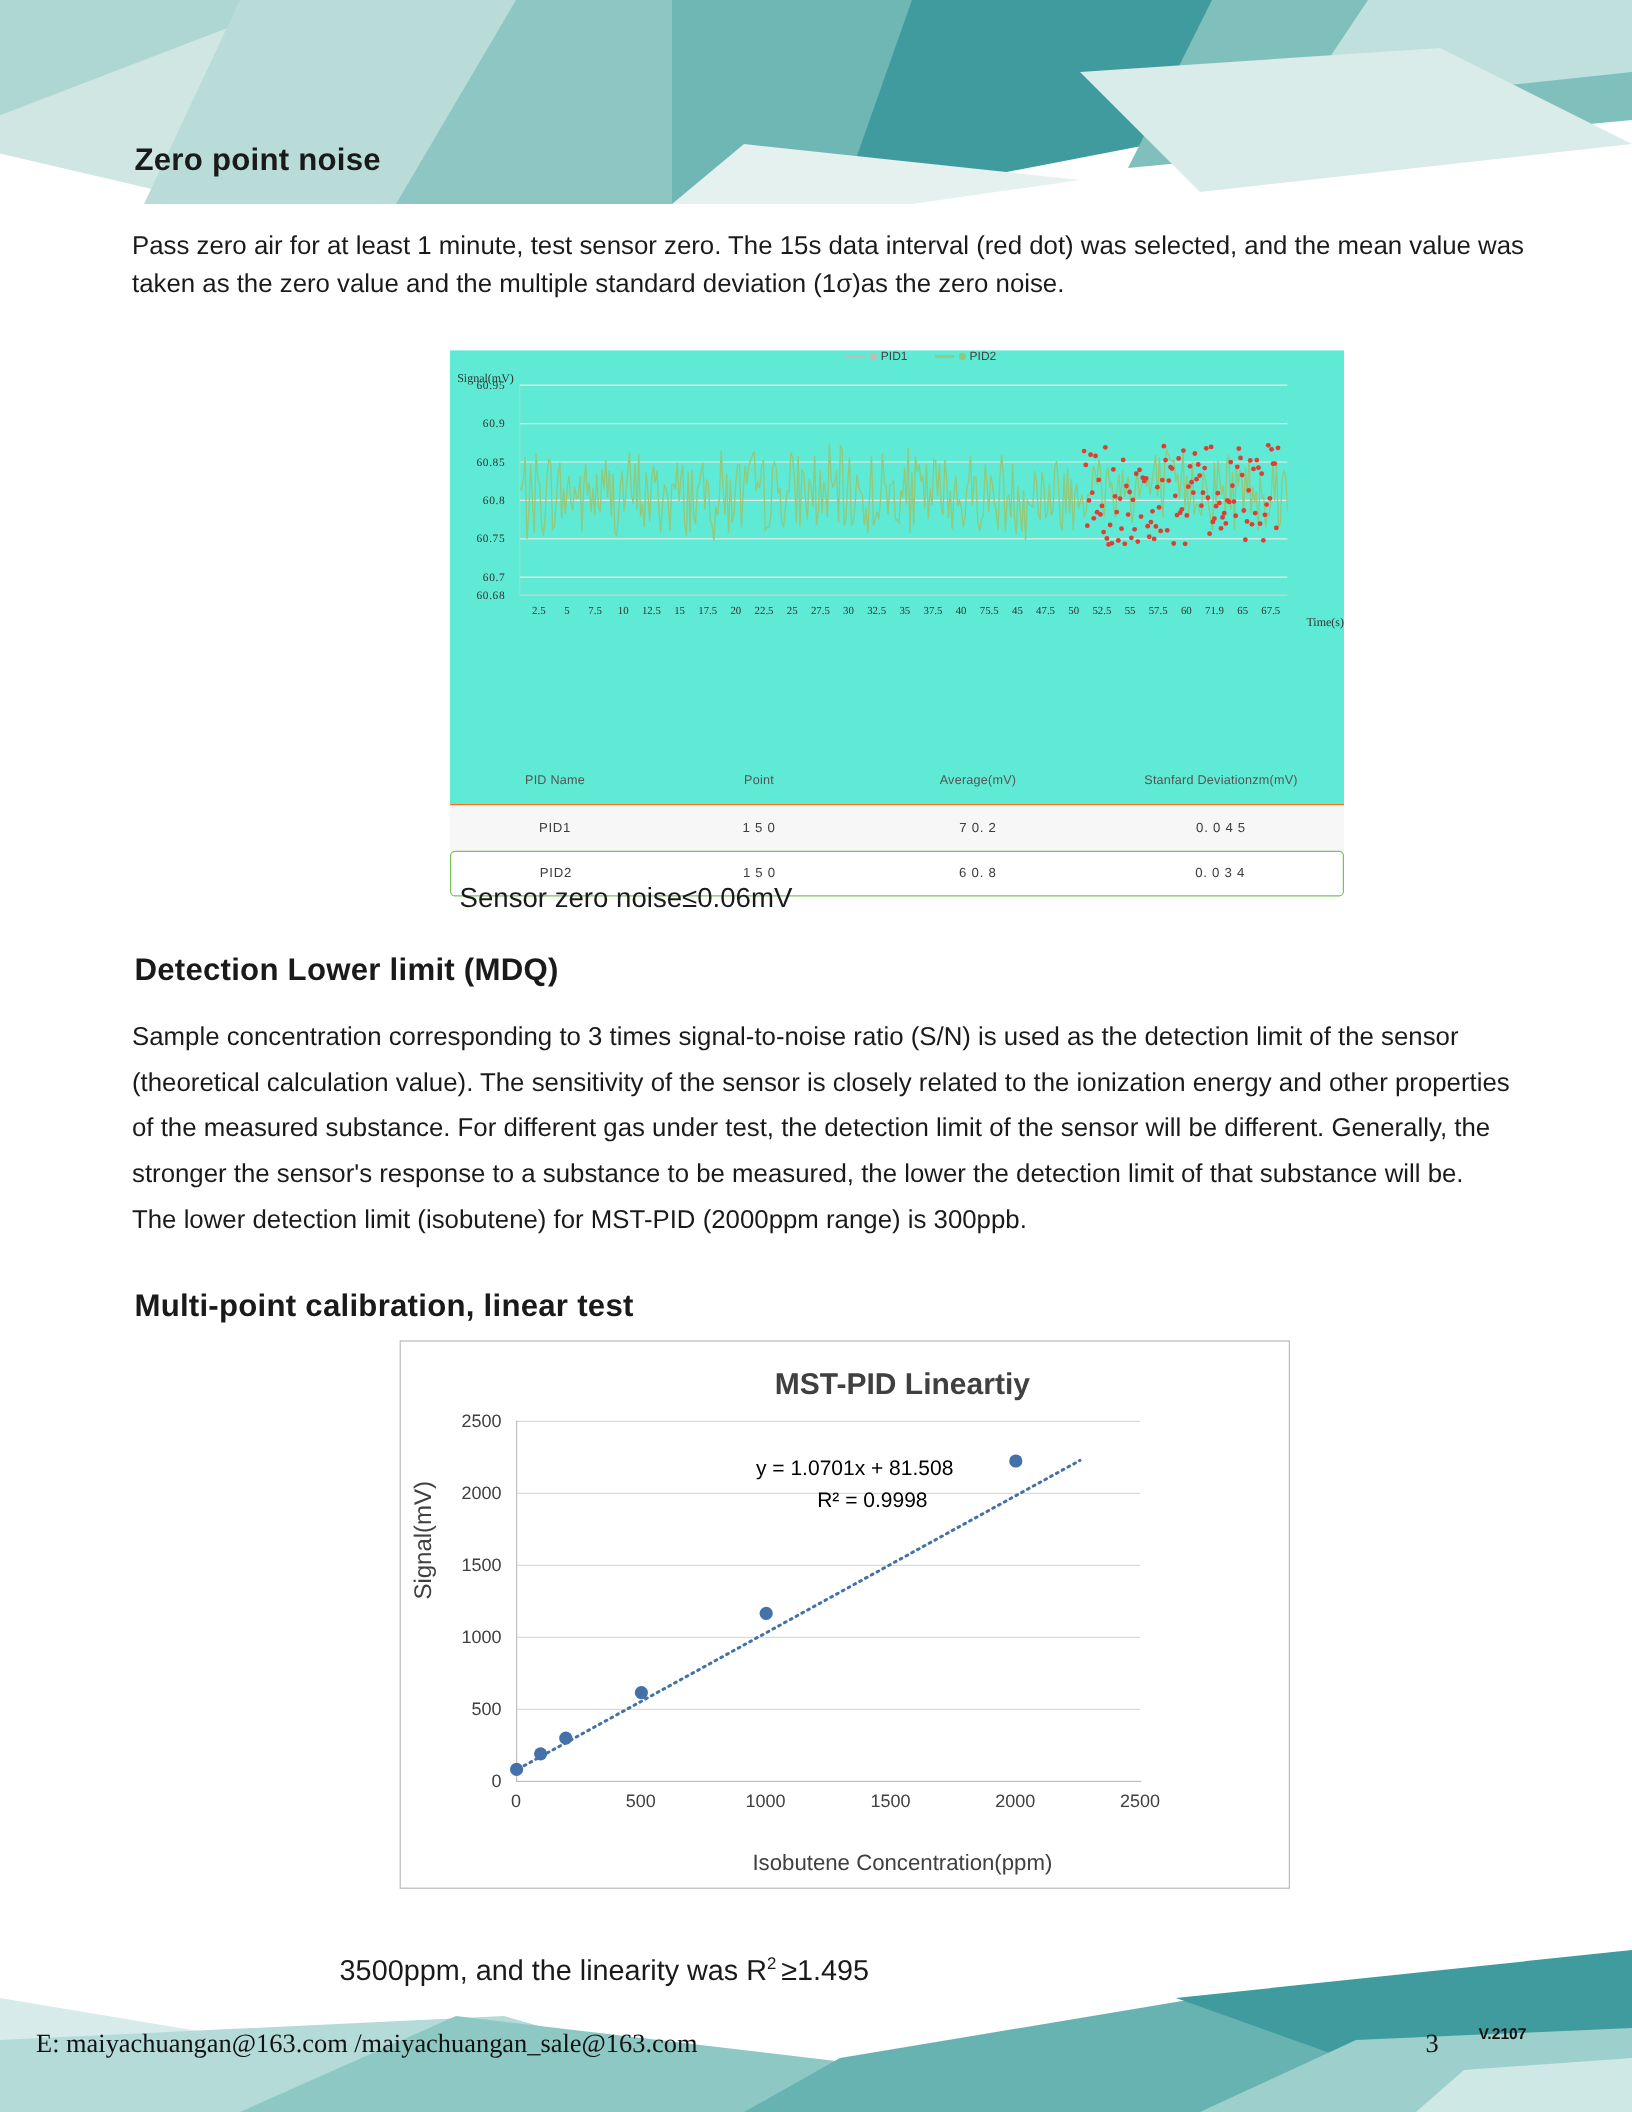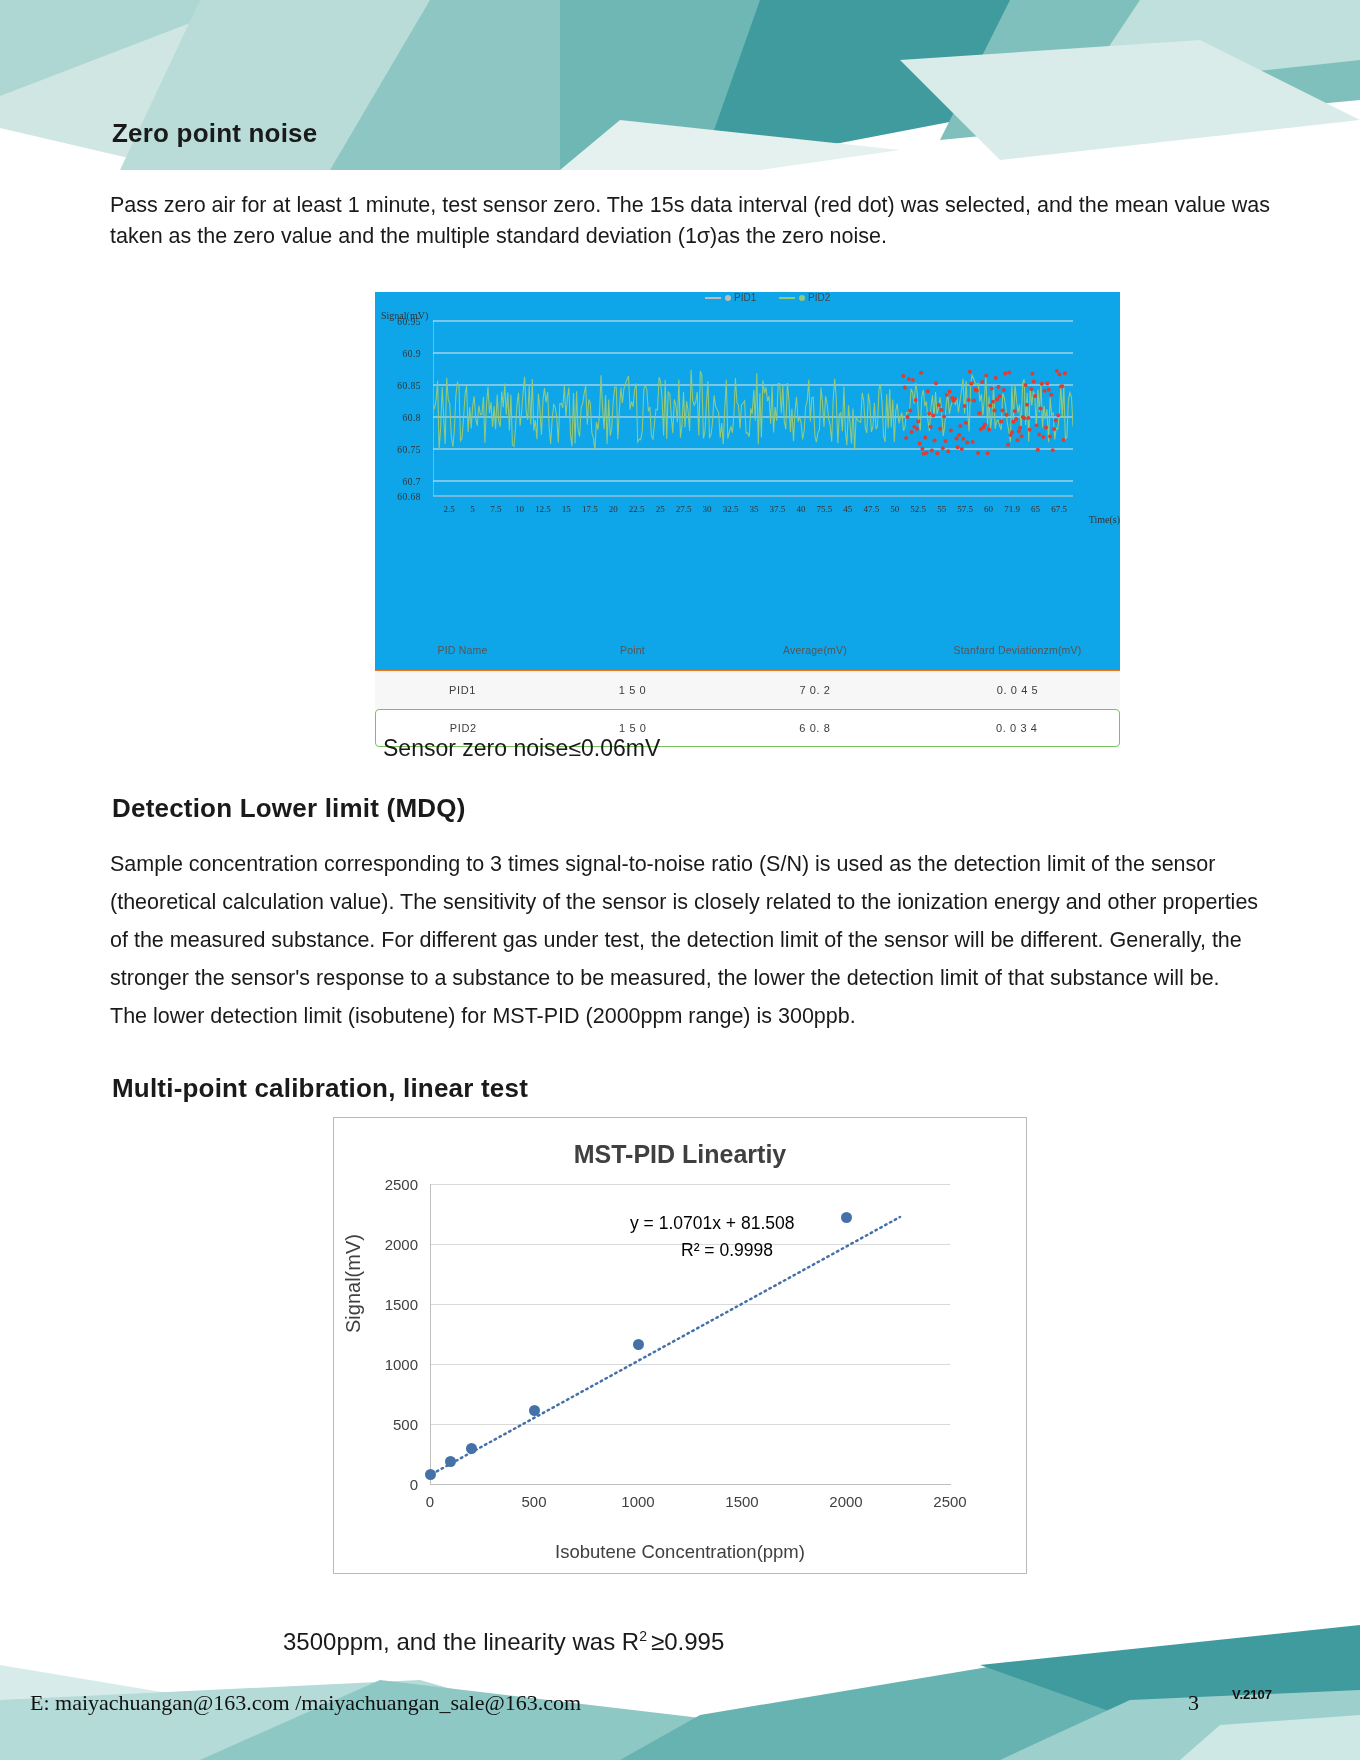--- a/index.html
+++ b/index.html
@@ -28,21 +28,21 @@
     position:absolute;
     font-size:21.5px; line-height:31px; color:#1a1a1a; margin:0;
   }
   .caption {
     position:absolute; font-size:23px; color:#1a1a1a;
   }
 
   
   #noise-chart {
     position:absolute; left:375px; top:292px; width:745px; height:415px;
-    background:#0ea5e9;
+    background:#5eead4;
   }
   .legend { position:absolute; top:0px; left:330px; font-size:10px; color:#444; }
   .legend span { margin-right:10px; }
   .legend .sw { display:inline-block; width:16px; height:2px; vertical-align:middle; margin-right:4px;}
   .legend .dot { display:inline-block; width:6px;height:6px;border-radius:50%;vertical-align:middle;margin-right:3px;}
   .axis-title-y { position:absolute; left:6px; top:18px; font-size:10px; color:#333; font-family:"Liberation Serif", serif;}
   .axis-title-x { position:absolute; right:0px; top:222px; font-size:10px; color:#333; font-family:"Liberation Serif", serif;}
   .ytick { position:absolute; font-size:9.5px; color:#333; text-align:right; width:46px; font-family:"Liberation Serif", serif; letter-spacing:0.5px;}
   .xtick { position:absolute; font-size:9px; color:#333; text-align:center; width:26px; font-family:"Liberation Serif", serif;}
 
@@ -59,21 +59,21 @@
   #noise-table .c2 { width:165px; }
   #noise-table .c3 { width:200px; }
   #noise-table .c4 { width:205px; }
   #noise-table .trow.highlight {
     border:1.6px solid #79c25a; border-radius:4px; box-sizing:border-box;
   }
 
   
   #lin-chart {
     position:absolute; left:333px; top:1117px; width:692px; height:455px;
-    border:1px solid #b9b9b9; background:#fff;
+    border:1px solid #b9b9b9; background:#fff;padding-left:48px;
   }
   #lin-title {
     position:absolute; width:100%; top:22px; text-align:center;
     font-size:25px; font-weight:bold; color:#404040;
   }
   #lin-ylabel {
     position:absolute; left:8px; top:215px;
     transform:rotate(-90deg); transform-origin:left top;
     font-size:20px; color:#404040; white-space:nowrap;
   }
@@ -388,20 +388,20 @@
     <div class="lxt" style="left:274px; top:375px;">1000</div>
     <div class="lxt" style="left:378px; top:375px;">1500</div>
     <div class="lxt" style="left:482px; top:375px;">2000</div>
     <div class="lxt" style="left:586px; top:375px;">2500</div>
 
     <div id="lin-eq1" style="left:296px; top:95px;">y = 1.0701x + 81.508</div>
     <div id="lin-eq2" style="left:347px; top:122px;">R² = 0.9998</div>
   </div>
 
   <div class="caption" style="left:283px; top:1628px; font-size:24px;">
-    <span>3500ppm, and the linearity was R</span><sup style="font-size:14px;">2</sup><span style="margin-left:4px;">≥0.995</span>
+    <span>3500ppm, and the linearity was R</span><sup style="font-size:14px;">2</sup><span style="margin-left:4px;">≥1.495</span>
   </div>
 
   <div id="footer-email">E:  maiyachuangan@163.com /maiyachuangan_sale@163.com</div>
   <div id="page-num">3</div>
   <div id="version">V.2107</div>
 
 </div>
 
 </body></html>

